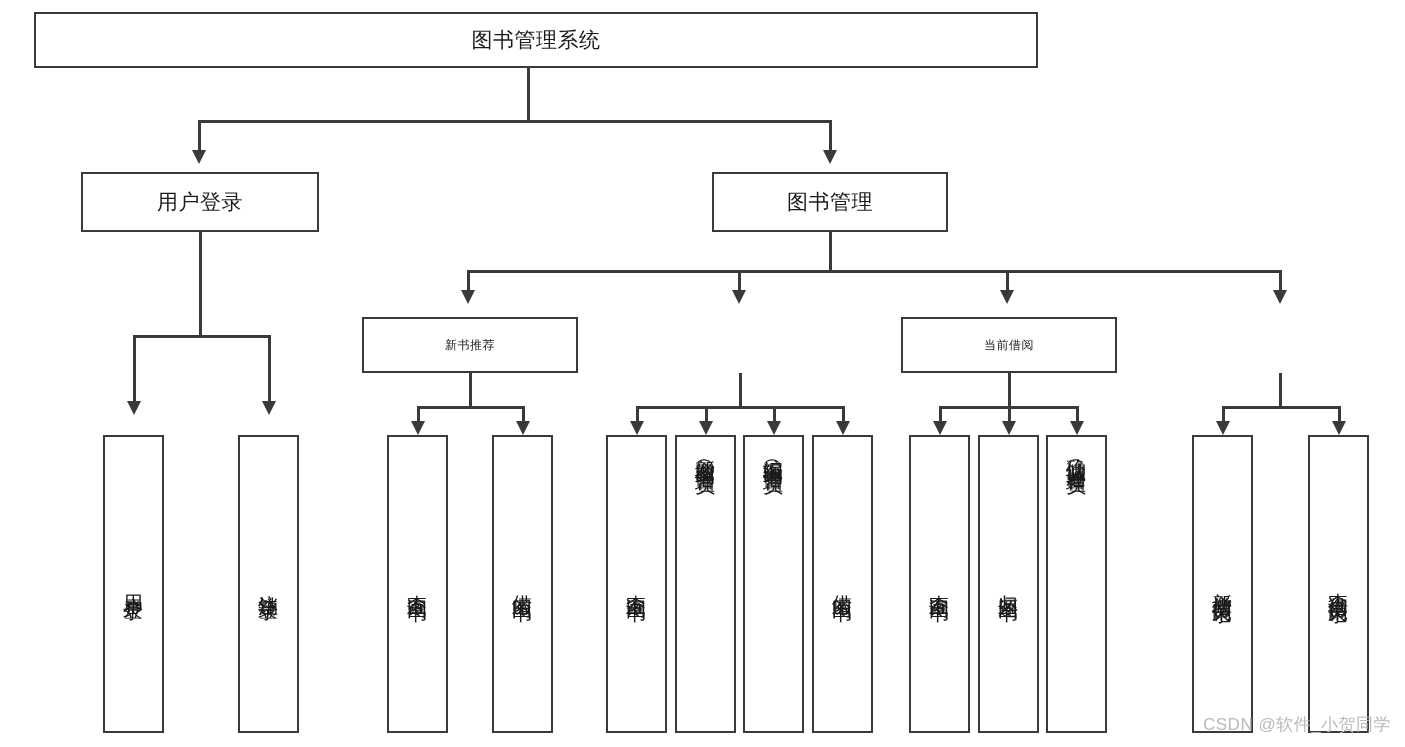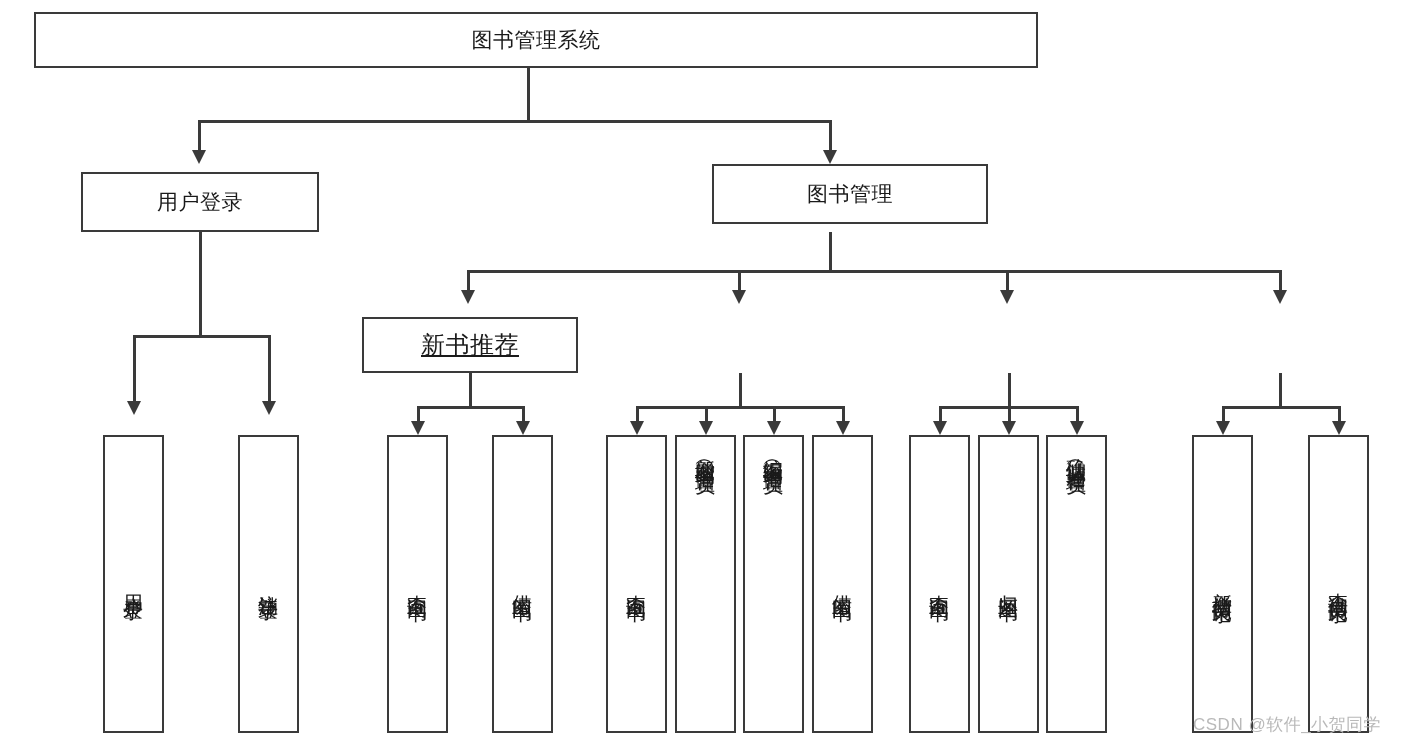--- a/index.html
+++ b/index.html
@@ -30,21 +30,21 @@
   .node .label {
     color: #1a1a1a;
     font-size: 21px;
     line-height: 1.18;
     letter-spacing: 0.5px;
     white-space: nowrap;
   }
   
   .node.root .label { font-size: 21px; }
   .node.level1 .label { font-size: 21px; }
-  .node.level2 .label { font-size: 24px; text-decoration: underline; }
+  .node.level2 .label { font-size: 12px; }
 
   
   .node.leaf {
     align-items: flex-start;
     justify-content: center;
     padding-top: 6px;
   }
   .node.leaf .label {
     writing-mode: vertical-rl;
     text-orientation: upright;
@@ -97,21 +97,21 @@
   <div class="hline" style="left:198px; top:120px; width:634px;"></div>
 
   <div class="vline" style="left:198px; top:120px; height:30px;"></div>
   <div class="arrow" style="left:192px; top:150px;"></div>
   <div class="vline" style="left:829px; top:120px; height:30px;"></div>
   <div class="arrow" style="left:823px; top:150px;"></div>
 
   <div class="node level1" style="left:81px; top:172px; width:238px; height:60px;">
     <span class="label">用户登录</span>
   </div>
-  <div class="node level1" style="left:712px; top:164px; width:276px; height:60px;align-items:center;">
+  <div class="node level1" style="left:712px; top:172px; width:236px; height:60px;align-items:center;">
     <span class="label">图书管理</span>
   </div>
 
   <div class="vline" style="left:199px; top:232px; height:105px;"></div>
   <div class="hline" style="left:133px; top:335px; width:137px;"></div>
   <div class="vline" style="left:133px; top:335px; height:66px;"></div>
   <div class="arrow" style="left:127px; top:401px;"></div>
   <div class="vline" style="left:268px; top:335px; height:66px;"></div>
   <div class="arrow" style="left:262px; top:401px;"></div>
 
@@ -122,20 +122,23 @@
   <div class="arrow" style="left:461px; top:290px;"></div>
   <div class="vline" style="left:738px; top:270px; height:20px;"></div>
   <div class="arrow" style="left:732px; top:290px;"></div>
   <div class="vline" style="left:1006px; top:270px; height:20px;"></div>
   <div class="arrow" style="left:1000px; top:290px;"></div>
   <div class="vline" style="left:1279px; top:270px; height:20px;"></div>
   <div class="arrow" style="left:1273px; top:290px;"></div>
 
   <div class="node level2" style="left:362px; top:317px; width:216px; height:56px;">
     <span class="label">新书推荐</span>
+  </div>
+  <div class="node level2" style="left:901px; top:317px; width:216px; height:56px;">
+    <span class="label">当前借阅</span>
   </div>
 
   <div class="vline" style="left:469px; top:373px; height:35px;"></div>
   <div class="hline" style="left:417px; top:406px; width:107px;"></div>
   <div class="vline" style="left:417px; top:406px; height:15px;"></div>
   <div class="arrow" style="left:411px; top:421px;"></div>
   <div class="vline" style="left:522px; top:406px; height:15px;"></div>
   <div class="arrow" style="left:516px; top:421px;"></div>
 
   <div class="vline" style="left:739px; top:373px; height:35px;"></div>
@@ -202,15 +205,15 @@
     <span class="label">确认归还（管理员）</span>
   </div>
 
   <div class="node leaf mid" style="left:1192px; top:435px; width:61px; height:298px;">
     <span class="label">新增借阅记录</span>
   </div>
   <div class="node leaf mid" style="left:1308px; top:435px; width:61px; height:298px;">
     <span class="label">查询借阅记录</span>
   </div>
 
-  <div id="watermark" style="left:1193px; top:713px;">CSDN @软件_小贺同学</div>
+  <div id="watermark" style="left:1193px; top:713px;padding-left:10px;">CSDN @软件_小贺同学</div>
 
 </div>
 
 </body></html>

